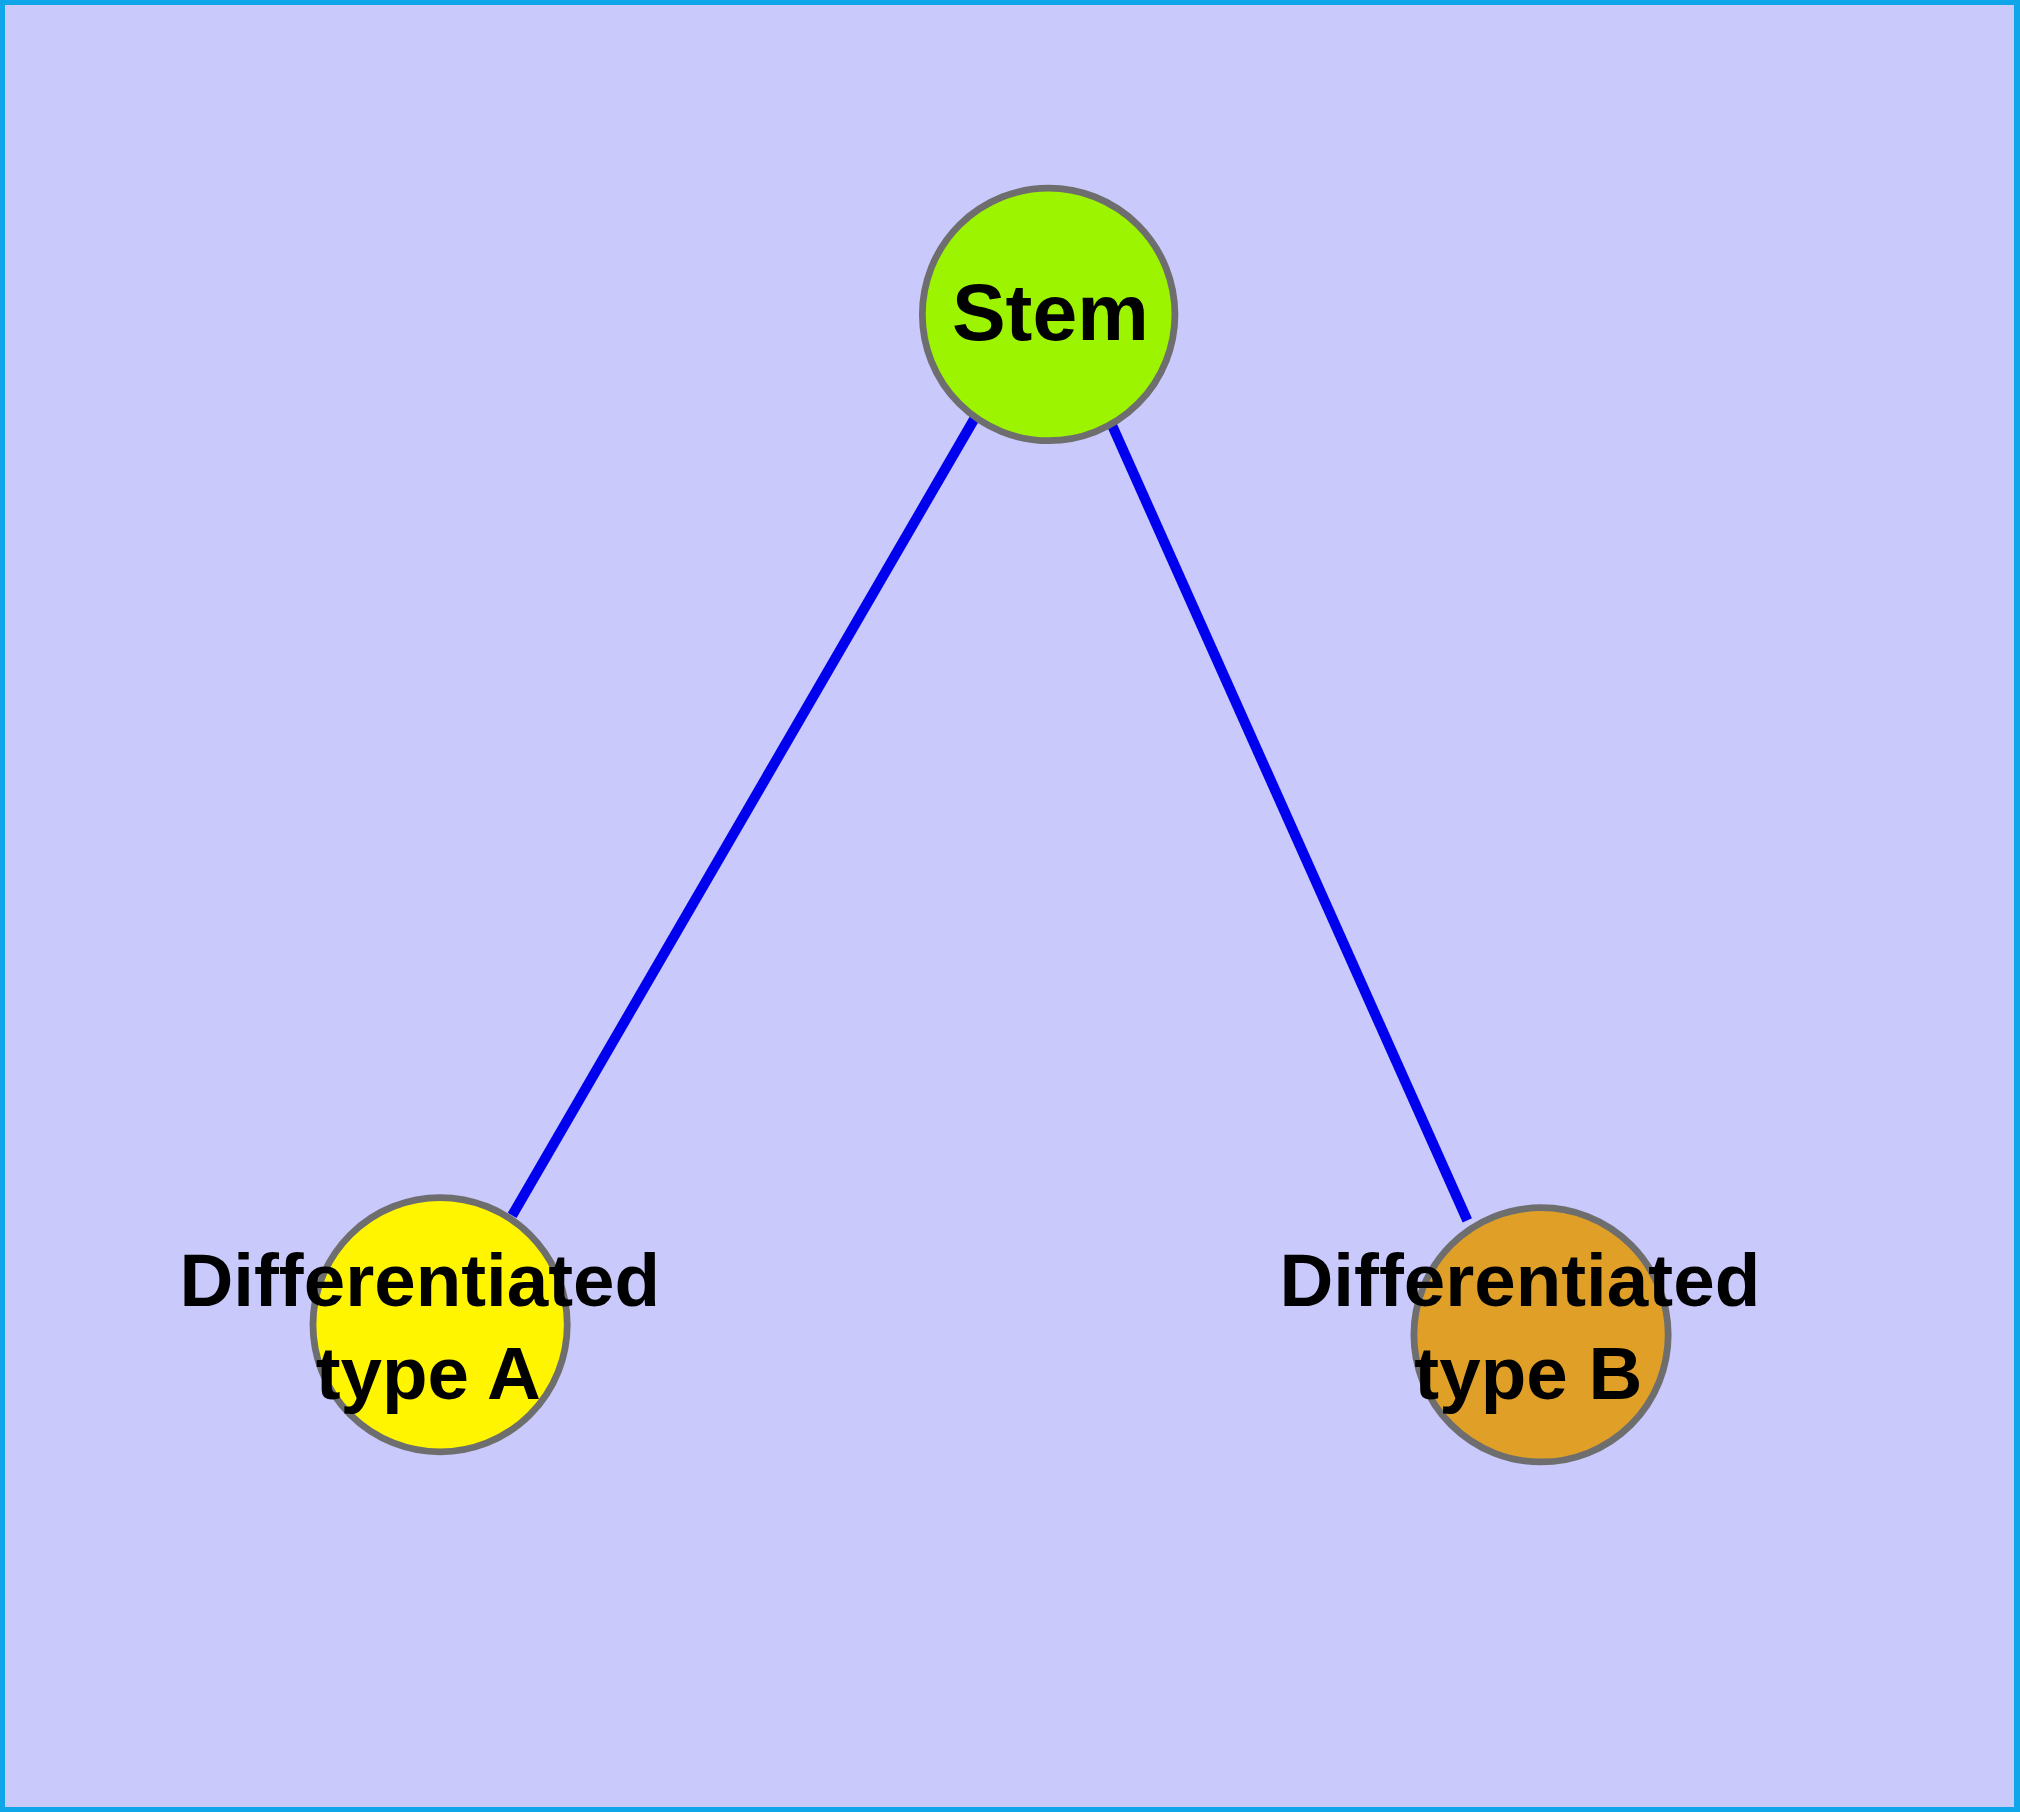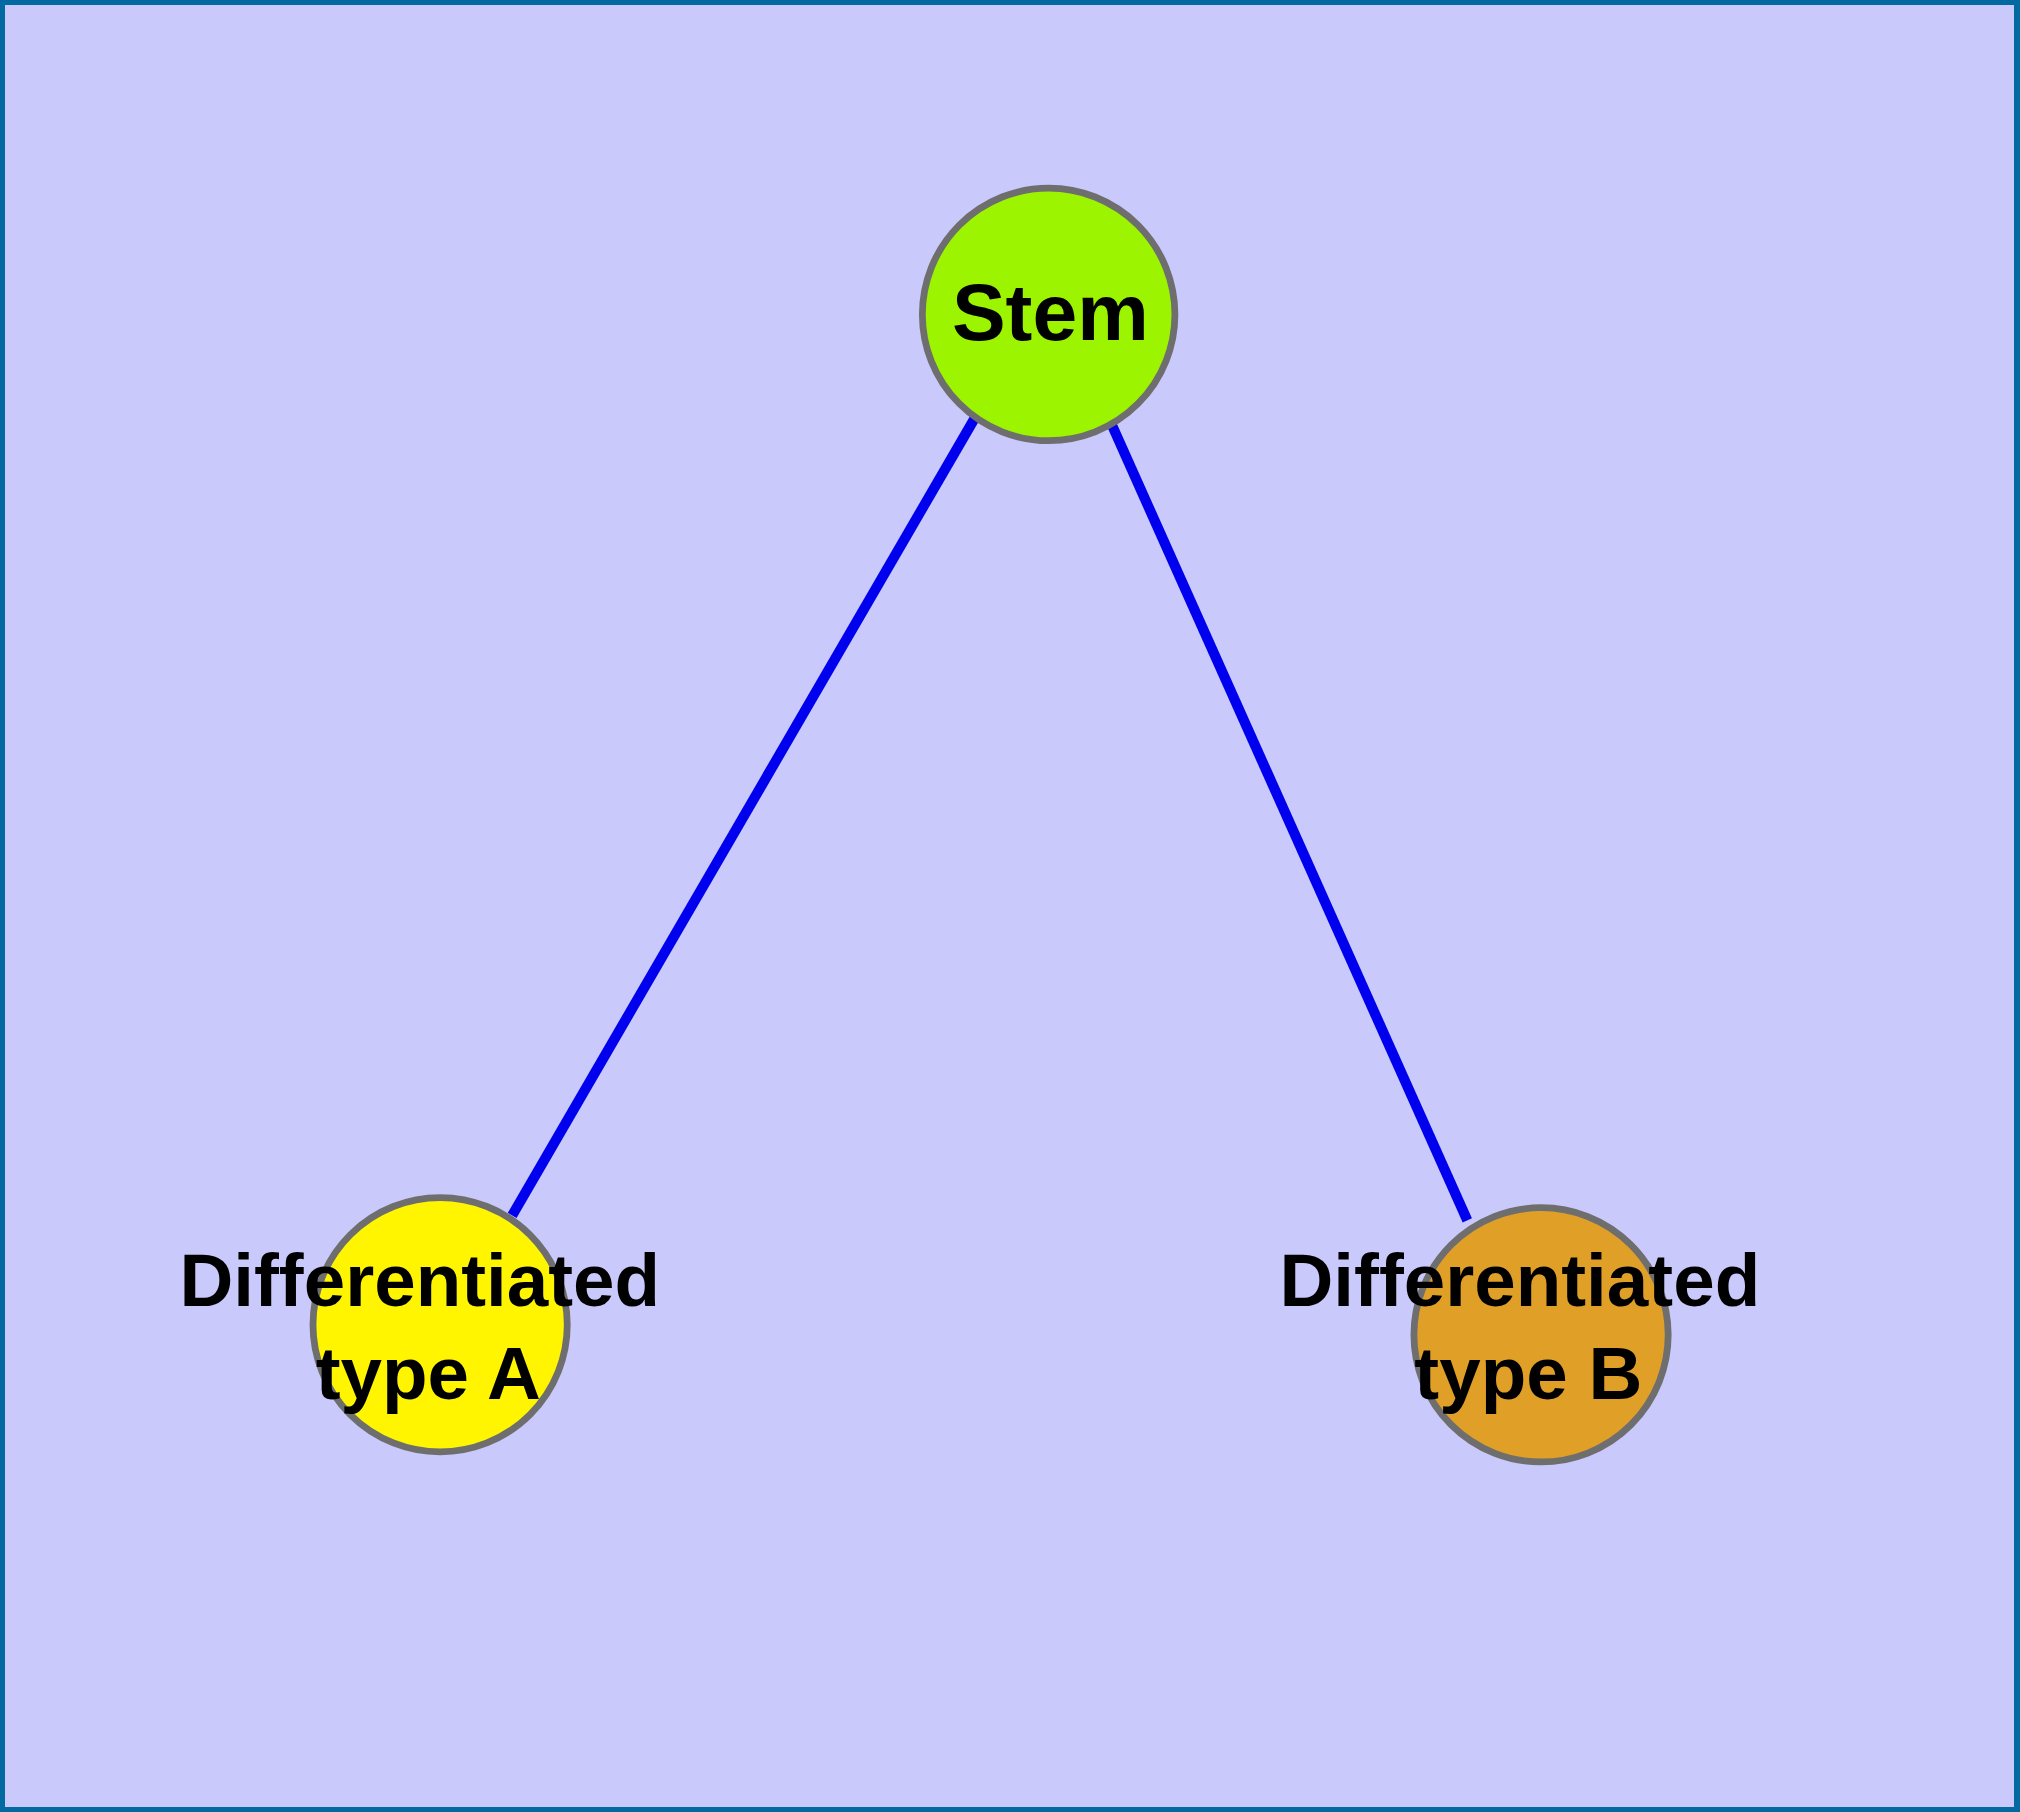--- a/index.html
+++ b/index.html
@@ -36,21 +36,21 @@
     fill: #000000;
     text-anchor: middle;
     dominant-baseline: middle;
     font-family: "Liberation Sans", sans-serif;
     paint-order: normal;
   }
 </style>
 </head>
 <body>
 
-<div id="canvas" style="background: #0369a1;">
+<div id="canvas" style="background: #0ea5e9;">
   <div id="plot-area" style="background: rgb(201, 201, 251);"></div>
 
   <svg id="graph-svg" viewBox="0 0 2384 2138" xmlns="http://www.w3.org/2000/svg">
 
     <g>
       <line x1="1150" y1="493" x2="604" y2="1434" stroke="#0000ee" stroke-width="12" stroke-linecap="butt"></line>
       <line x1="1311" y1="500" x2="1731" y2="1440" stroke="#0000ee" stroke-width="12" stroke-linecap="butt"></line>
     </g>
 
     <g>

